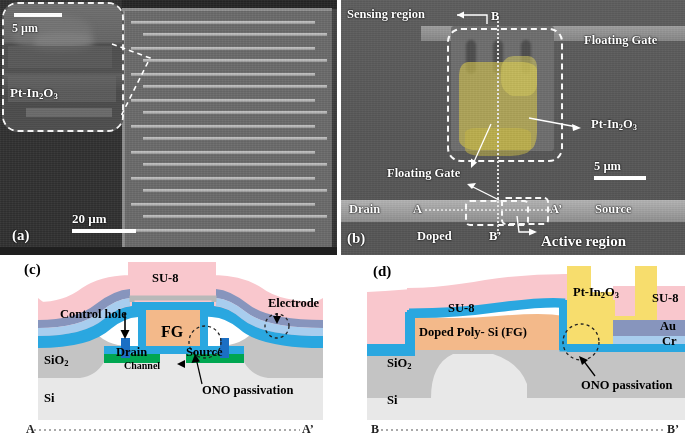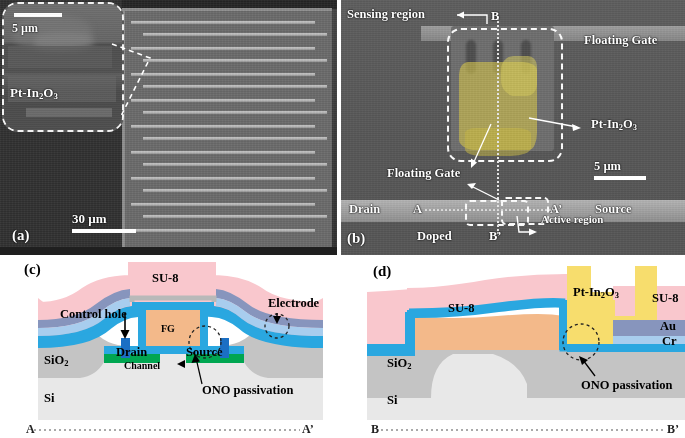--- a/index.html
+++ b/index.html
@@ -115,21 +115,21 @@
       <div class="noise" style="position:absolute;inset:0;opacity:.25;
         background-image:repeating-linear-gradient(0deg,rgba(255,255,255,.12) 0 1px,rgba(0,0,0,.12) 1px 2px)"></div>
     </div>
 
     <svg class="ov" width="337" height="255">
       <path d="M112,44 L150,58 L120,118" fill="none" stroke="#ffffff" stroke-width="1.6" stroke-dasharray="5,4"></path>
     </svg>
 
     <div class="lbl wht" style="left:12px;top:22px;font-size:12px"><span>5 µm</span></div>
     <div class="lbl wht" style="left:10px;top:86px;font-size:13px"><span>Pt-In</span><sub>2</sub><span>O</span><sub>3</sub></div>
-    <div class="lbl wht" style="left:72px;top:212px;font-size:13px"><span>30 µm</span></div>
+    <div class="lbl wht" style="left:72px;top:212px;font-size:13px"><span>20 µm</span></div>
     <div style="position:absolute;left:72px;top:229px;width:64px;height:4px;background:#fff"></div>
     <div class="lbl wht panid" style="left:12px;top:228px;font-size:15px"><span>(a)</span></div>
   </div>
 
   <div class="pnl" id="pb">
     <div class="base"></div>
     <div class="cgbar"></div>
     <div class="dsbar"></div>
     <div class="pad"></div>
     <div class="slot" style="left:125px;top:40px"></div>
@@ -170,21 +170,21 @@
     <div class="lbl wht" style="left:250px;top:118px;font-size:12.5px"><span>Pt-In</span><sub>2</sub><span>O</span><sub>3</sub></div>
     <div class="lbl wht" style="left:46px;top:167px;font-size:12.5px"><span>Floating Gate</span></div>
     <div class="lbl wht" style="left:253px;top:160px;font-size:12.5px"><span>5 µm</span></div>
     <div class="sbar2"></div>
     <div class="lbl wht" style="left:8px;top:203px;font-size:12.5px"><span>Drain</span></div>
     <div class="lbl wht" style="left:72px;top:203px;font-size:12.5px"><span>A</span></div>
     <div class="lbl wht" style="left:209px;top:203px;font-size:12.5px"><span>A’</span></div>
     <div class="lbl wht" style="left:254px;top:203px;font-size:12.5px"><span>Source</span></div>
     <div class="lbl wht" style="left:76px;top:230px;font-size:12.5px"><span>Doped</span></div>
     <div class="lbl wht" style="left:148px;top:230px;font-size:12.5px"><span>B’</span></div>
-    <div class="lbl wht" style="left:200px;top:214px;font-size:11px"><span>Active region</span></div>
+    <div class="lbl wht" style="left:200px;top:234px;font-size:15px"><span>Active region</span></div>
     <div class="lbl wht panid" style="left:6px;top:231px;font-size:15px"><span>(b)</span></div>
   </div>
 
   <div class="pnl" id="pc">
     <svg class="sch" width="337" height="180">
 
       <rect x="38" y="92" width="285" height="70" fill="#e8e8e8"></rect>
 
       <path d="M38,58 L38,120 L80,120 Q96,118 104,104 Q112,94 130,93 L130,88
                Q104,88 92,70 Q84,58 38,58 Z" fill="#c4c4c4"></path>
@@ -238,21 +238,21 @@
       <polygon points="195,96 200,103.5 191.5,105" fill="#000"></polygon>
       <polygon points="177,106 185,102 185,110" fill="#000"></polygon>
 
       <line x1="34" y1="172" x2="300" y2="172" stroke="#555" stroke-width="1.2" stroke-dasharray="2,3"></line>
     </svg>
 
     <div class="lbl blk panid" style="left:24px;top:4px;font-size:15px"><span>(c)</span></div>
     <div class="lbl blk" style="left:152px;top:14px;font-size:12.5px"><span>SU-8</span></div>
     <div class="lbl blk" style="left:60px;top:50px;font-size:12.5px"><span>Control hole</span></div>
     <div class="lbl blk" style="left:268px;top:39px;font-size:12.5px"><span>Electrode</span></div>
-    <div class="lbl blk" style="left:161px;top:66px;font-size:10px"><span>FG</span></div>
+    <div class="lbl blk" style="left:161px;top:66px;font-size:16px"><span>FG</span></div>
     <div class="lbl blk" style="left:116px;top:88px;font-size:12.5px"><span>Drain</span></div>
     <div class="lbl blk" style="left:186px;top:88px;font-size:12.5px"><span>Source</span></div>
     <div class="lbl blk" style="left:124px;top:103px;font-size:10px"><span>Channel</span></div>
     <div class="lbl blk" style="left:44px;top:96px;font-size:12.5px"><span>SiO</span><sub>2</sub></div>
     <div class="lbl blk" style="left:44px;top:134px;font-size:12.5px"><span>Si</span></div>
     <div class="lbl blk" style="left:202px;top:126px;font-size:12.5px"><span>ONO passivation</span></div>
     <div class="cutlbl" style="left:26px;top:164px"><span>A</span></div>
     <div class="cutlbl" style="left:302px;top:164px"><span>A’</span></div>
   </div>
 
@@ -300,20 +300,21 @@
 
       <line x1="36" y1="172" x2="318" y2="172" stroke="#555" stroke-width="1.2" stroke-dasharray="2,3"></line>
     </svg>
 
     <div class="lbl blk panid" style="left:28px;top:6px;font-size:15px"><span>(d)</span></div>
     <div class="lbl blk" style="left:103px;top:44px;font-size:12.5px"><span>SU-8</span></div>
     <div class="lbl blk" style="left:228px;top:28px;font-size:12.5px"><span>Pt-In</span><sub>2</sub><span>O</span><sub>3</sub></div>
     <div class="lbl blk" style="left:307px;top:34px;font-size:12.5px"><span>SU-8</span></div>
     <div class="lbl blk" style="left:315px;top:62px;font-size:12.5px"><span>Au</span></div>
     <div class="lbl blk" style="left:317px;top:77px;font-size:12.5px"><span>Cr</span></div>
+    <div class="lbl blk" style="left:74px;top:68px;font-size:12.5px"><span>Doped Poly- Si (FG)</span></div>
     <div class="lbl blk" style="left:42px;top:99px;font-size:12.5px"><span>SiO</span><sub>2</sub></div>
     <div class="lbl blk" style="left:42px;top:136px;font-size:12.5px"><span>Si</span></div>
     <div class="lbl blk" style="left:236px;top:121px;font-size:12.5px"><span>ONO passivation</span></div>
     <div class="cutlbl" style="left:26px;top:164px"><span>B</span></div>
     <div class="cutlbl" style="left:322px;top:164px"><span>B’</span></div>
   </div>
 
 </div>
 
 </body></html>

